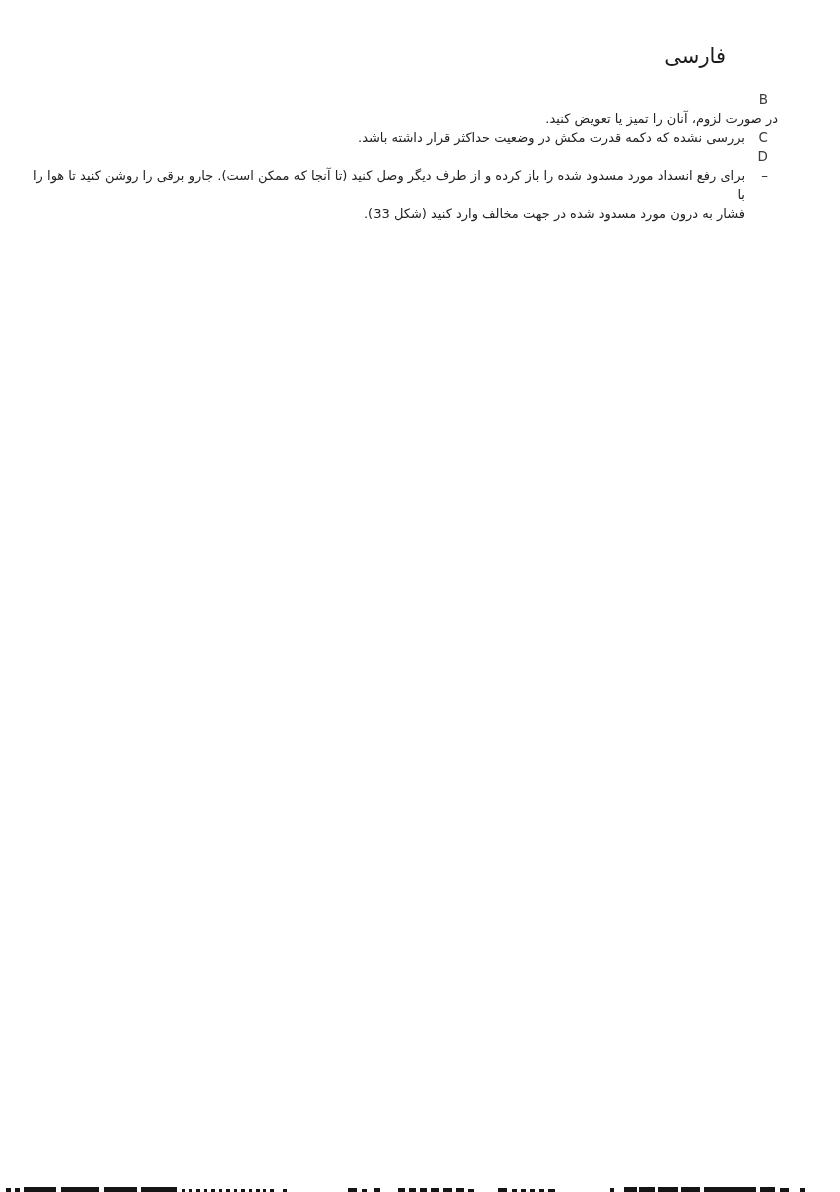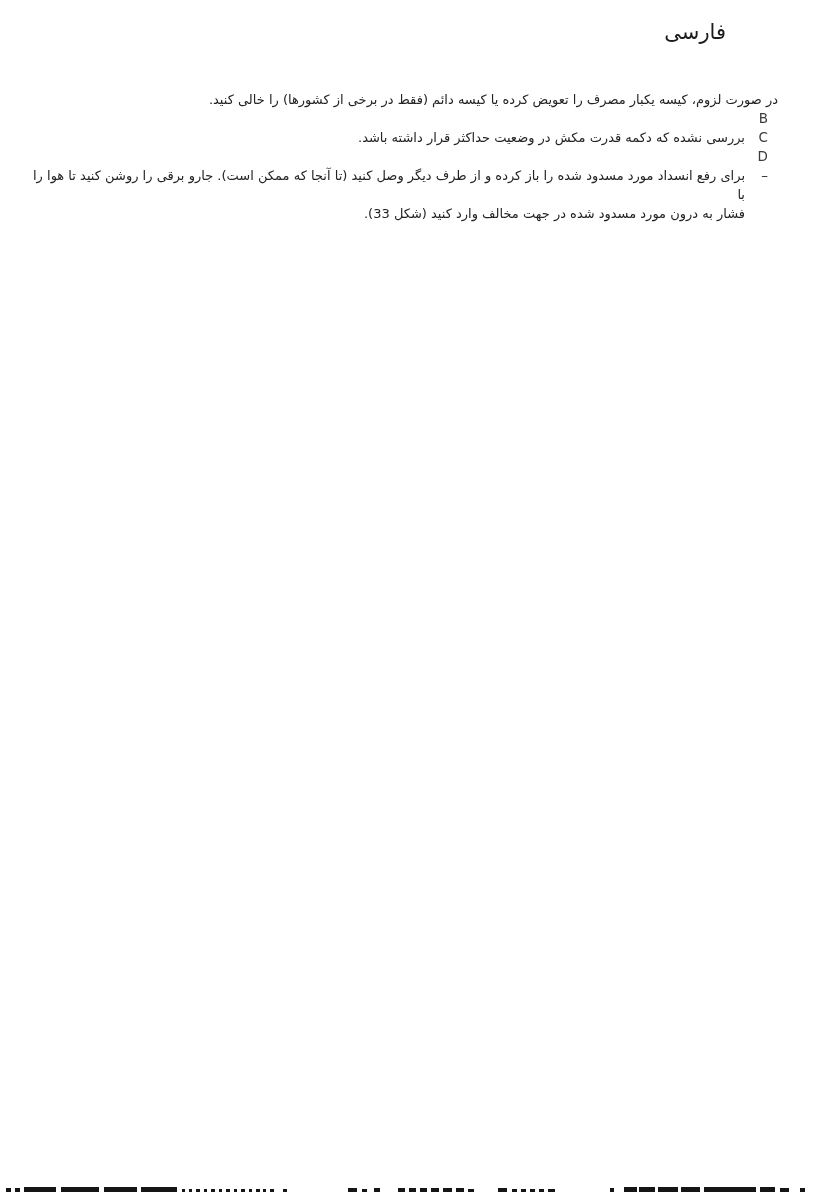--- a/index.html
+++ b/index.html
@@ -6,21 +6,21 @@
   html, body {
     width: 840px; height: 1192px;
     background: #ffffff;
     font-family: "DejaVu Sans", sans-serif;
   }
   body { position: relative; overflow: hidden; }
 
   
   .page-heading {
     position: absolute;
-    top: 20px; right: 114px;
+    top: 44px; right: 114px;
     direction: rtl;
     font-size: 21px;
     color: #1c1c1c;
     font-family: "DejaVu Serif", "DejaVu Sans", serif;
     letter-spacing: 0.5px;
   }
 
   
   .text-block {
     position: absolute;
@@ -65,28 +65,28 @@
     background: #151515;
   }
 </style>
 </head>
 <body>
 
 <div class="page-heading">فارسی</div>
 
 <div class="text-block">
 
-  <div class="line">
-    <span>در صورت لزوم، کیسه یکبار مصرف را تعویض کرده یا کیسه دائم (فقط در برخی از کشورها) را خالی کنید.</span>
-  </div>
 
   <div class="line indent">
     <span class="marker">B</span>
   </div>
 
+  <div class="line">
+    <span>در صورت لزوم، آنان را تمیز یا تعویض کنید.</span>
+  </div>
 
   <div class="line indent">
     <span class="marker">C</span>
     <span>بررسی نشده که دکمه قدرت مکش در وضعیت حداکثر قرار داشته باشد.</span>
   </div>
 
   <div class="line indent">
     <span class="marker">D</span>
   </div>
 

